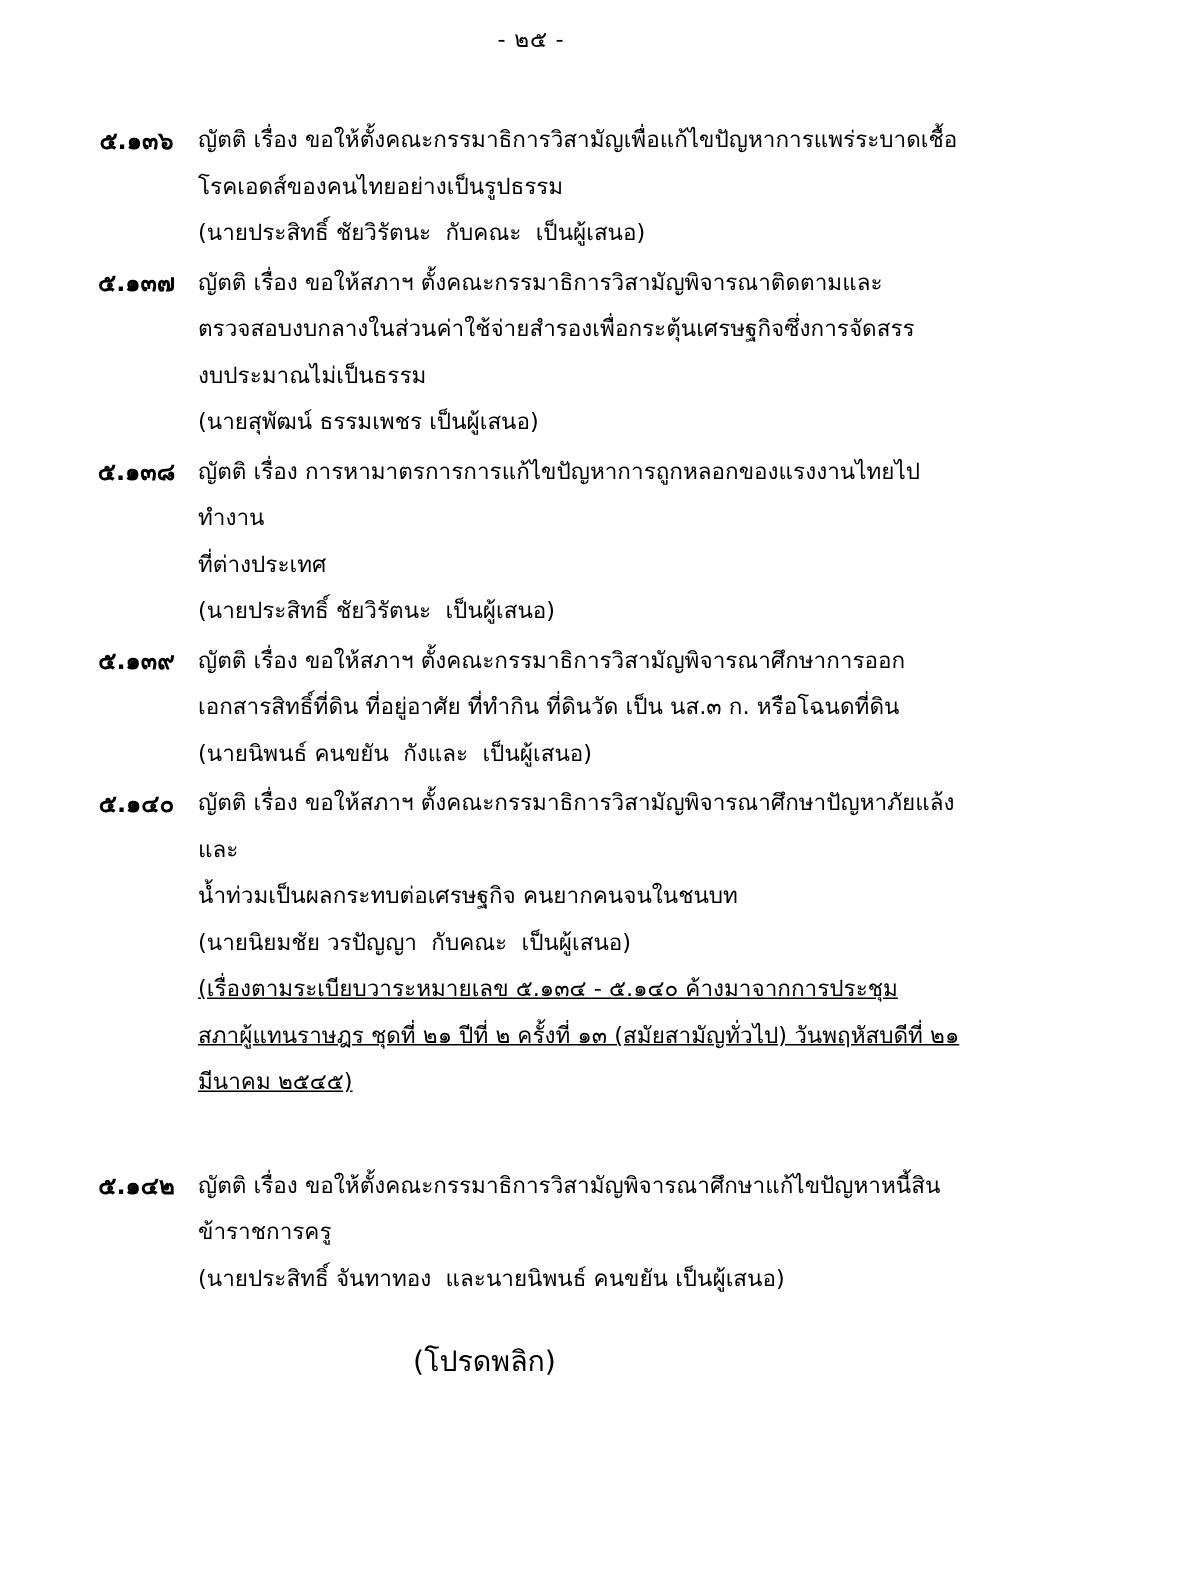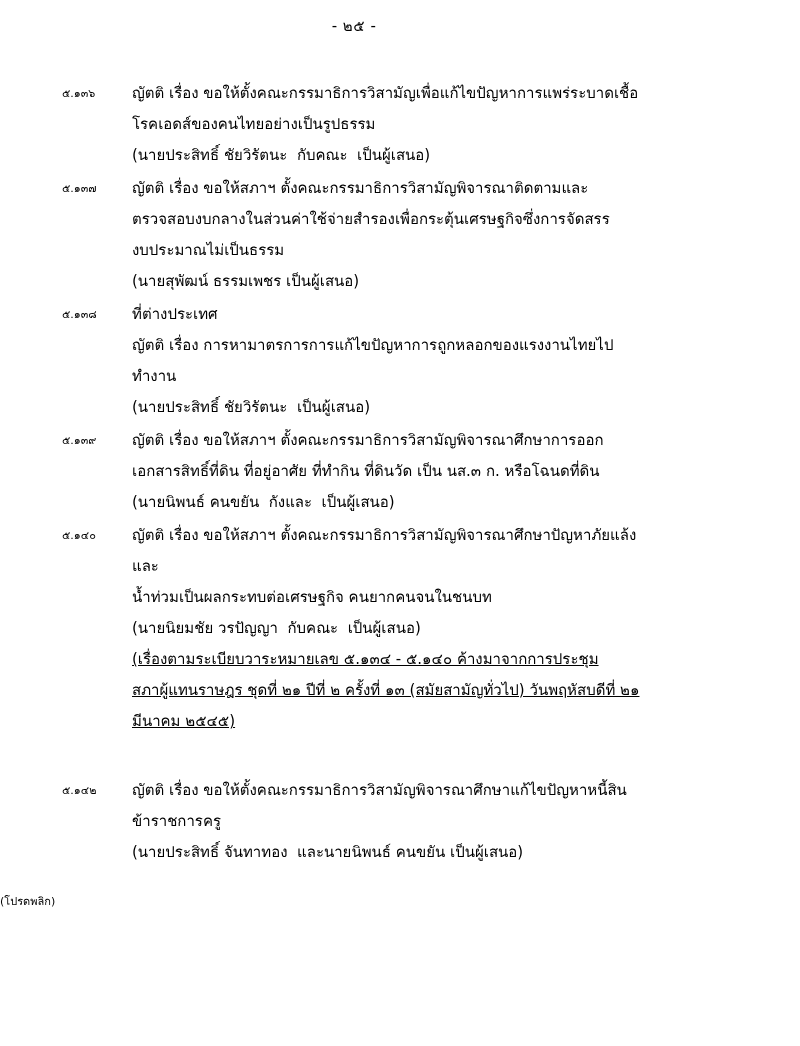--- a/index.html
+++ b/index.html
@@ -31,47 +31,48 @@
     padding: 40px 62px 0 62px;
   }
   .entry {
     display: flex;
     align-items: flex-start;
     margin-bottom: 2px;
   }
   .entry-no {
     width: 70px;
     flex: 0 0 70px;
-    text-align: left;
-    font-size: 11px;
+    text-align: center;
+    font-size: 16px;
     line-height: 31px;
     padding-right: 12px;
     box-sizing: border-box;
     white-space: nowrap;
+    font-weight: bold;
   }
   .entry-body {
     flex: 1 1 auto;
     font-size: 15px;
     line-height: 31px;
   }
   .line {
     white-space: pre-wrap;
   }
   .note {
     margin-top: 0;
     font-size: 15px;
     line-height: 31px;
     text-decoration: underline;
   }
   .gap {
     height: 36px;
   }
   .footer-note {
-    text-align: left;
-    font-size: 11px;
+    text-align: center;
+    font-size: 19px;
     padding: 22px 62px 0 0;
   }
 </style>
 </head>
 <body>
 
 <div class="page">
 
   <div class="page-number">- ๒๕ -</div>
 
@@ -90,22 +91,22 @@
           <div class="entry-body">
             <div class="line">ญัตติ เรื่อง ขอให้สภาฯ ตั้งคณะกรรมาธิการวิสามัญพิจารณาติดตามและ</div>
             <div class="line">ตรวจสอบงบกลางในส่วนค่าใช้จ่ายสำรองเพื่อกระตุ้นเศรษฐกิจซึ่งการจัดสรร</div>
             <div class="line">งบประมาณไม่เป็นธรรม</div>
             <div class="line">(นายสุพัฒน์ ธรรมเพชร เป็นผู้เสนอ)</div>
           </div>
         </div>
         <div class="entry">
           <div class="entry-no">๕.๑๓๘</div>
           <div class="entry-body">
+            <div class="line">ญัตติ เรื่อง การหามาตรการการแก้ไขปัญหาการถูกหลอกของแรงงานไทยไปทำงาน</div>
             <div class="line">ที่ต่างประเทศ</div>
-            <div class="line">ญัตติ เรื่อง การหามาตรการการแก้ไขปัญหาการถูกหลอกของแรงงานไทยไปทำงาน</div>
             <div class="line">(นายประสิทธิ์ ชัยวิรัตนะ  เป็นผู้เสนอ)</div>
           </div>
         </div>
         <div class="entry">
           <div class="entry-no">๕.๑๓๙</div>
           <div class="entry-body">
             <div class="line">ญัตติ เรื่อง ขอให้สภาฯ ตั้งคณะกรรมาธิการวิสามัญพิจารณาศึกษาการออก</div>
             <div class="line">เอกสารสิทธิ์ที่ดิน ที่อยู่อาศัย ที่ทำกิน ที่ดินวัด เป็น นส.๓ ก. หรือโฉนดที่ดิน</div>
             <div class="line">(นายนิพนธ์ คนขยัน  กังและ  เป็นผู้เสนอ)</div>
           </div>

